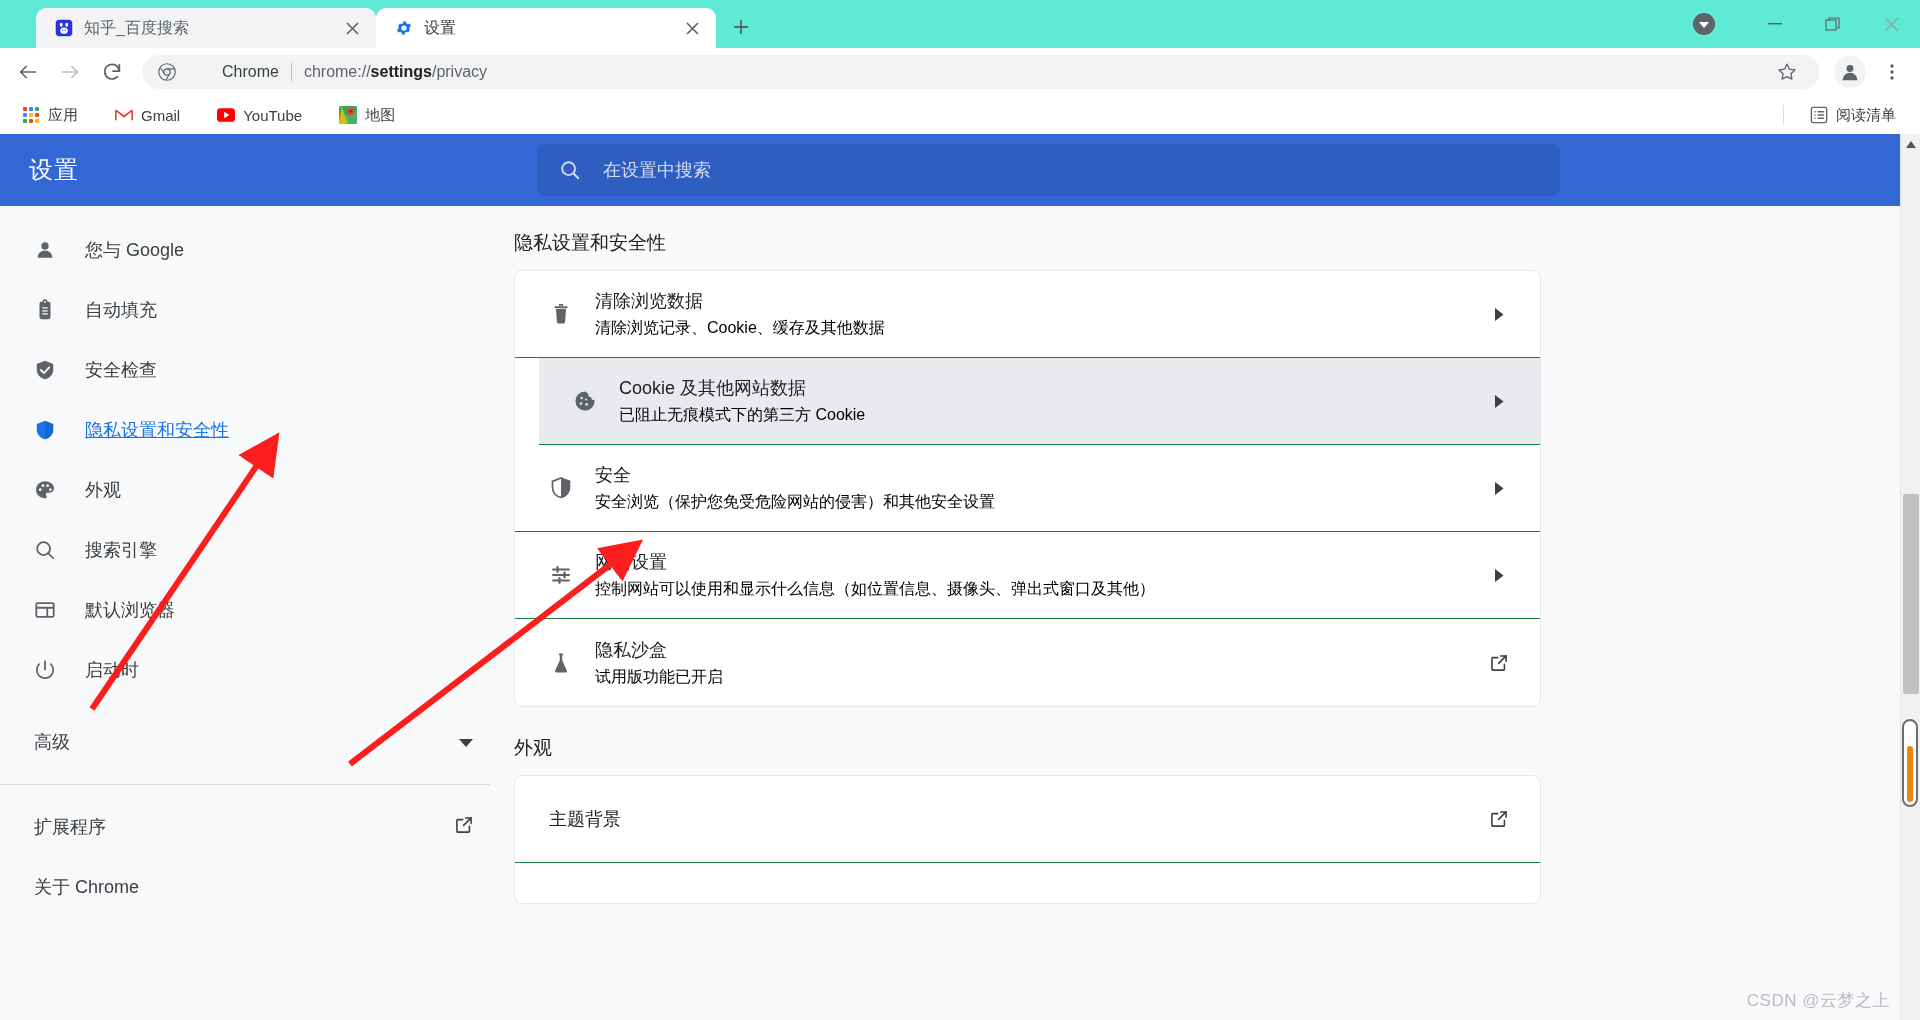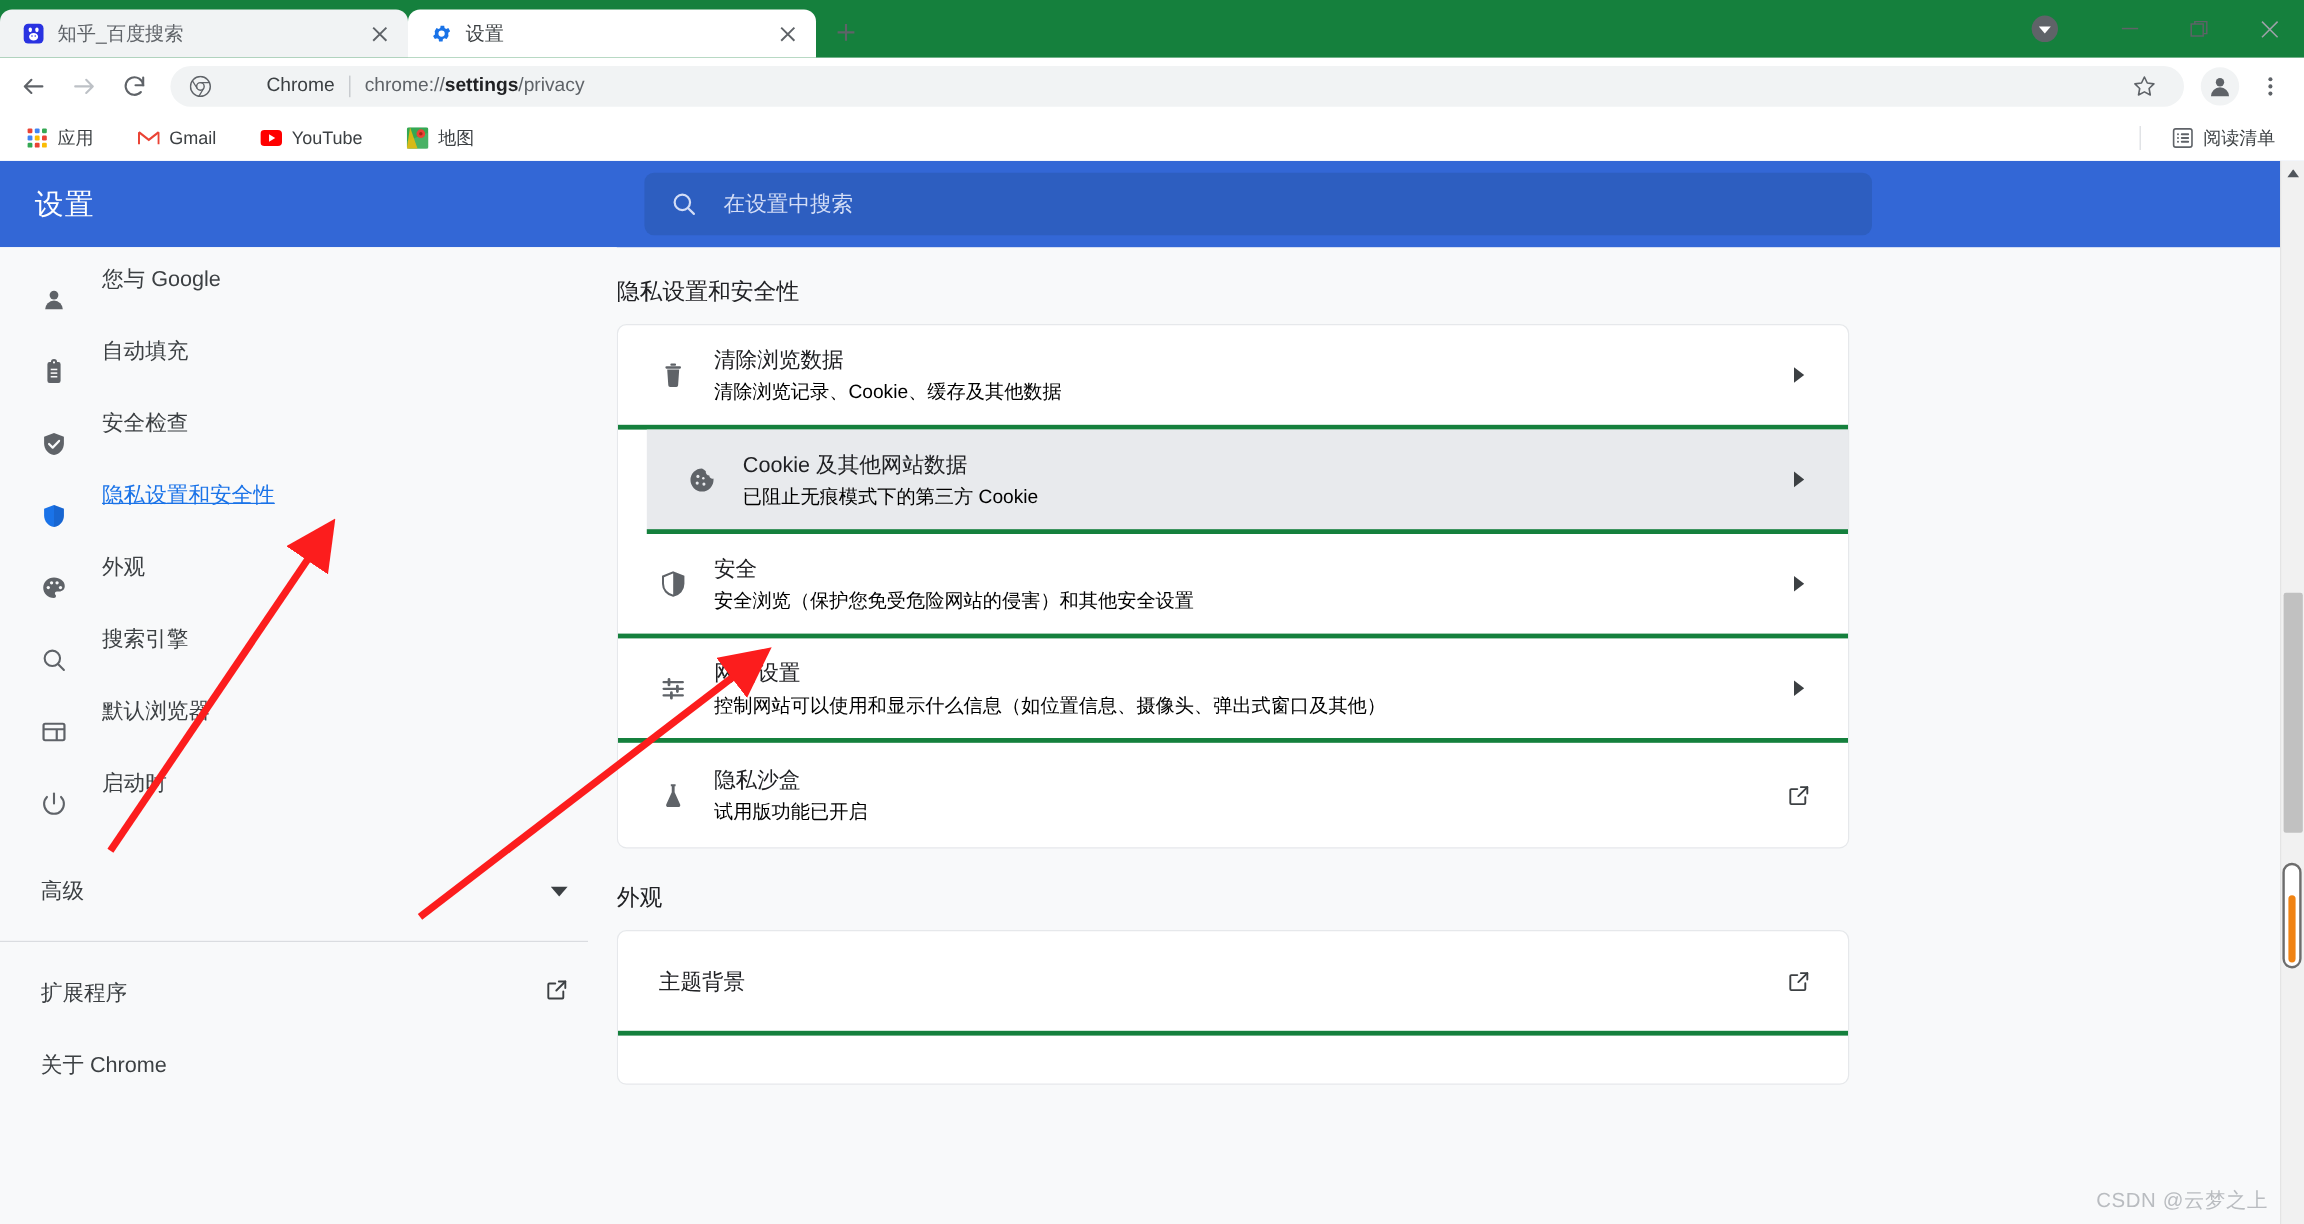--- a/index.html
+++ b/index.html
@@ -6,22 +6,23 @@
   html, body {
     width: 1920px; height: 1020px;
     font-family: "Liberation Sans", "DejaVu Sans", sans-serif;
     overflow: hidden; background: #fff;
   }
 
   
   .browser { width: 1920px; height: 1020px; position: relative; }
 
   .tabstrip {
-    height: 48px; background: #15803d; display: flex; align-items: flex-end;
+    height: 48px; background: #5eead4; display: flex; align-items: flex-end;
     position: relative;
+    padding-left: 36px;
   }
   .tab {
     height: 40px; width: 340px; display: flex; align-items: center;
     padding: 0 12px 0 18px; border-radius: 10px 10px 0 0;
     position: relative; gap: 10px;
   }
   .tab.inactive { background: #f1f3f4; }
   .tab.active { background: #ffffff; }
   .tab-favicon { width: 20px; height: 20px; flex: 0 0 20px; display:flex; align-items:center; justify-content:center;}
   .tab-title {
@@ -102,21 +103,21 @@
     width: 1023px; height: 52px; background: #2d5ec0; border-radius: 8px;
     margin-left: 458px; display: flex; align-items: center; padding: 0 22px; gap: 22px;
   }
   .settings-search-ph { color: #d3ddf6; font-size: 18px; }
 
   .body-row { display: flex; height: 814px; }
 
   
   .sidebar { width: 514px; flex: 0 0 514px; background: #f8f9fa; padding-top: 14px; position: relative; }
   .nav-item {
-    height: 60px; display: flex; gap: 0;
+    height: 60px; display: flex; align-items: center; gap: 0;
     padding-left: 34px; font-size: 18px; color: #3c4043;
   }
   .nav-ico { width: 34px; flex: 0 0 34px; display: flex; align-items: center; color: #5f6368; }
   .nav-label { margin-left: 17px; }
   .nav-item.active .nav-label { color: #1a73e8; text-decoration: underline; }
   .nav-item.active .nav-ico { color: #1a73e8; }
 
   .adv-row {
     height: 60px; display: flex; align-items: center; padding-left: 34px;
     padding-right: 40px; font-size: 18px; color: #3c4043; margin-top: 12px;
@@ -133,21 +134,21 @@
   .content { flex: 1; padding-left: 0; position: relative; overflow: hidden; }
   .section-title {
     font-size: 19px; color: #202124; padding: 24px 0 14px 0; margin-left: 0;
   }
   .card {
     background: #fff; border-radius: 8px; border: 1px solid #e6e8eb;
     width: 1027px; overflow: hidden;
   }
   .card-row {
     min-height: 87px; display: flex; align-items: center; padding: 0 26px 0 34px;
-    border-bottom: 4px solid #15803d; gap: 0;
+    border-bottom: 1px solid #15803d; gap: 0;
   }
   .card-row:last-child { border-bottom: none; }
   .card-row.hl { background: #e8eaed; margin-left: 24px; }
   .row-ico { width: 46px; flex: 0 0 46px; color: #5f6368; display: flex; align-items: center; }
   .row-texts { flex: 1; display: flex; flex-direction: column; gap: 5px; }
   .row-title { font-size: 18px; color: #202124; }
   .row-sub { font-size: 16px; color: #000000; }
   .row-action { width: 30px; flex: 0 0 30px; display: flex; align-items: center; justify-content: center; color: #5f6368; }
 
   

